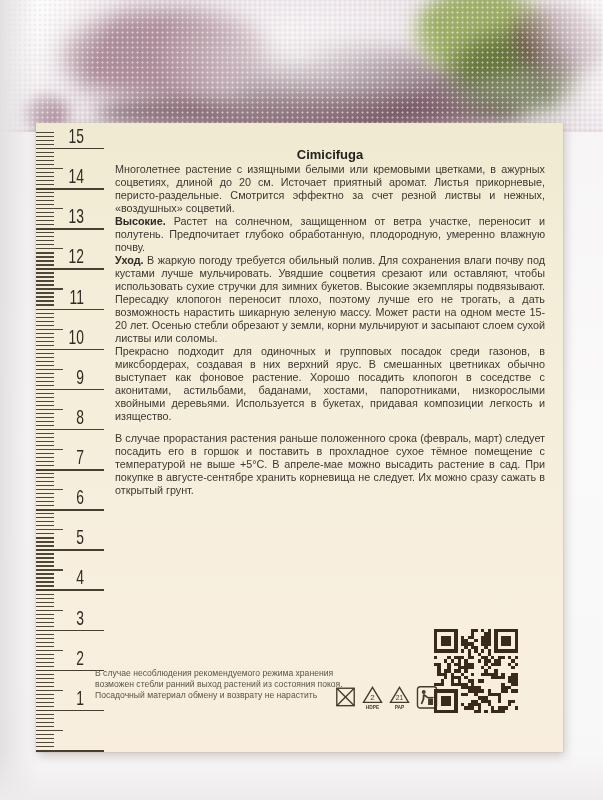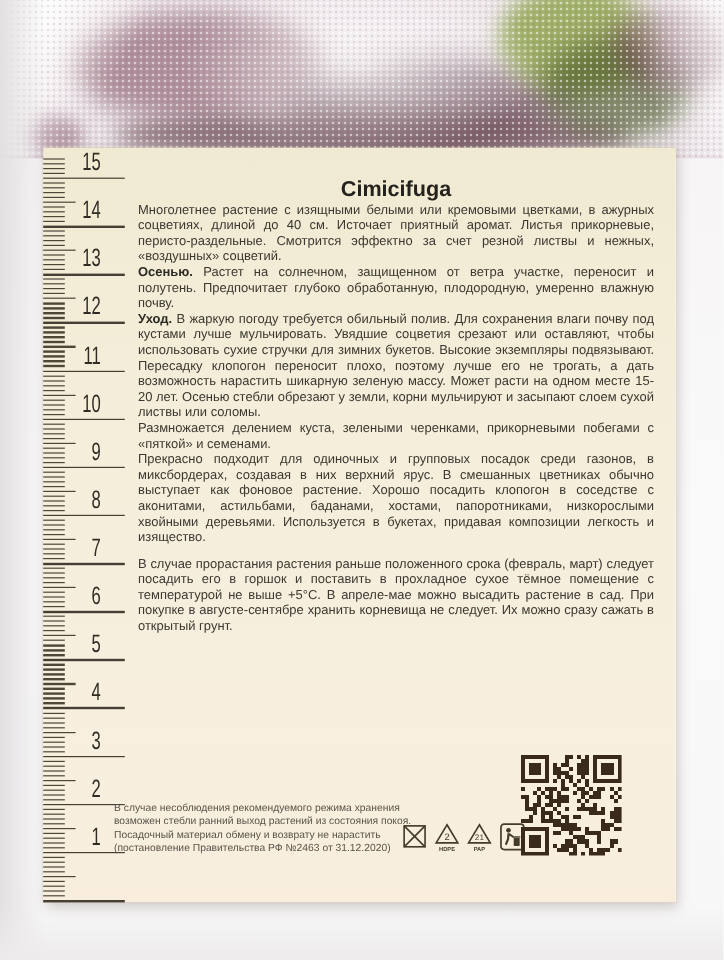--- a/index.html
+++ b/index.html
@@ -44,21 +44,21 @@
   
   .ruler{position:absolute;left:0;top:0;width:72px;height:100%;}
   .tick{position:absolute;left:0;width:18px;height:1.3px;background:#4d473a;}
   .tick.mid{width:27px;}
   .tick.cm{width:68px;height:1.5px;background:#454033;}
   .rnum{position:absolute;width:48px;height:20px;text-align:right;font-size:21px;line-height:20px;
        font-weight:500;color:#2f2c25;transform:scaleX(.66);transform-origin:100% 50%;}
 
   
   .content{position:absolute;left:79px;top:24px;width:430px;color:#3b3831;}
-  .latin{font-size:18px;font-weight:bold;text-align:center;color:#24221d;margin:0 0 1px 0;}
+  .latin{font-size:13px;font-weight:bold;text-align:center;color:#24221d;margin:0 0 1px 0;}
   .title{font-size:27px;font-weight:bold;text-align:center;letter-spacing:1px;color:#21201b;margin:0 0 7px 0;}
   .bodytext p{margin:0;font-size:10.8px;line-height:13px;text-align:justify;color:#3b3831;}
   .bodytext p.gap{margin-top:9px;}
   .bodytext b{color:#2c2a24;}
 
   
   .fine-print{position:absolute;left:59px;top:545px;width:300px;
        font-size:8.6px;line-height:11px;color:#585449;}
   .icons-row{position:absolute;left:299px;top:562px;display:flex;gap:6px;align-items:flex-start;}
   .icons-row svg{display:block;}
@@ -262,34 +262,32 @@
         <div class="rnum" style="top: 163.5px;">11</div>
         <div class="rnum" style="top: 123.3px;">12</div>
         <div class="rnum" style="top: 83.2px;">13</div>
         <div class="rnum" style="top: 43px;">14</div>
         <div class="rnum" style="top: 2.9px;">15</div>
       </div>
 
     <div class="content">
       <div class="latin">Cimicifuga</div>
       <div class="bodytext">
-          <p>Многолетнее растение с изящными белыми или кремовыми цветками, в ажурных соцветиях, длиной до 40 см. Источает приятный аромат. Листья прикорневые, перисто-раздельные. Смотрится эффектно за счет резной листвы и нежных, «воздушных» соцветий.</p>
-          <p><b>Осенью. </b>Растет на солнечном, защищенном от ветра участке, переносит и полутень. Предпочитает глубоко обработанную, плодородную, умеренно влажную почву.</p>
+          <p>Многолетнее растение с изящными белыми или кремовыми цветками, в ажурных соцветиях, длиной до 20 см. Источает приятный аромат. Листья прикорневые, перисто-раздельные. Смотрится эффектно за счет резной листвы и нежных, «воздушных» соцветий.</p>
+          <p><b>Высокие. </b>Растет на солнечном, защищенном от ветра участке, переносит и полутень. Предпочитает глубоко обработанную, плодородную, умеренно влажную почву.</p>
           <p><b>Уход. </b>В жаркую погоду требуется обильный полив. Для сохранения влаги почву под кустами лучше мульчировать. Увядшие соцветия срезают или оставляют, чтобы использовать сухие стручки для зимних букетов. Высокие экземпляры подвязывают. Пересадку клопогон переносит плохо, поэтому лучше его не трогать, а дать возможность нарастить шикарную зеленую массу. Может расти на одном месте 15-20 лет. Осенью стебли обрезают у земли, корни мульчируют и засыпают слоем сухой листвы или соломы.</p>
-          <p>Размножается делением куста, зелеными черенками, прикорневыми побегами с «пяткой» и семенами.</p>
           <p>Прекрасно подходит для одиночных и групповых посадок среди газонов, в миксбордерах, создавая в них верхний ярус. В смешанных цветниках обычно выступает как фоновое растение. Хорошо посадить клопогон в соседстве с аконитами, астильбами, баданами, хостами, папоротниками, низкорослыми хвойными деревьями. Используется в букетах, придавая композиции легкость и изящество.</p>
           <p class="gap">В случае прорастания растения раньше положенного срока (февраль, март) следует посадить его в горшок и поставить в прохладное сухое тёмное помещение с температурой не выше +5°С. В апреле-мае можно высадить растение в сад. При покупке в августе-сентябре хранить корневища не следует. Их можно сразу сажать в открытый грунт.</p>
         </div>
     </div>
 
     <div class="fine-print">
         <div>В случае несоблюдения рекомендуемого режима хранения</div>
         <div>возможен стебли ранний выход растений из состояния покоя.</div>
         <div>Посадочный материал обмену и возврату не нарастить</div>
-        <div>(постановление Правительства РФ №2463 от 31.12.2020)</div>
       </div>
 
     <div class="icons-row">
       <svg width="21" height="26" viewBox="0 0 20 24">
         <rect class="pkg-ink" x="1.7" y="2.7" width="16.6" height="16.6"></rect>
         <line class="pkg-ink" x1="1.7" y1="2.7" x2="18.3" y2="19.3"></line>
         <line class="pkg-ink" x1="18.3" y1="2.7" x2="1.7" y2="19.3"></line>
       </svg>
       <svg width="21" height="26" viewBox="0 0 20 24">
         <path class="pkg-ink" d="M10 1.8 L18.6 16.2 L1.4 16.2 Z"></path>

